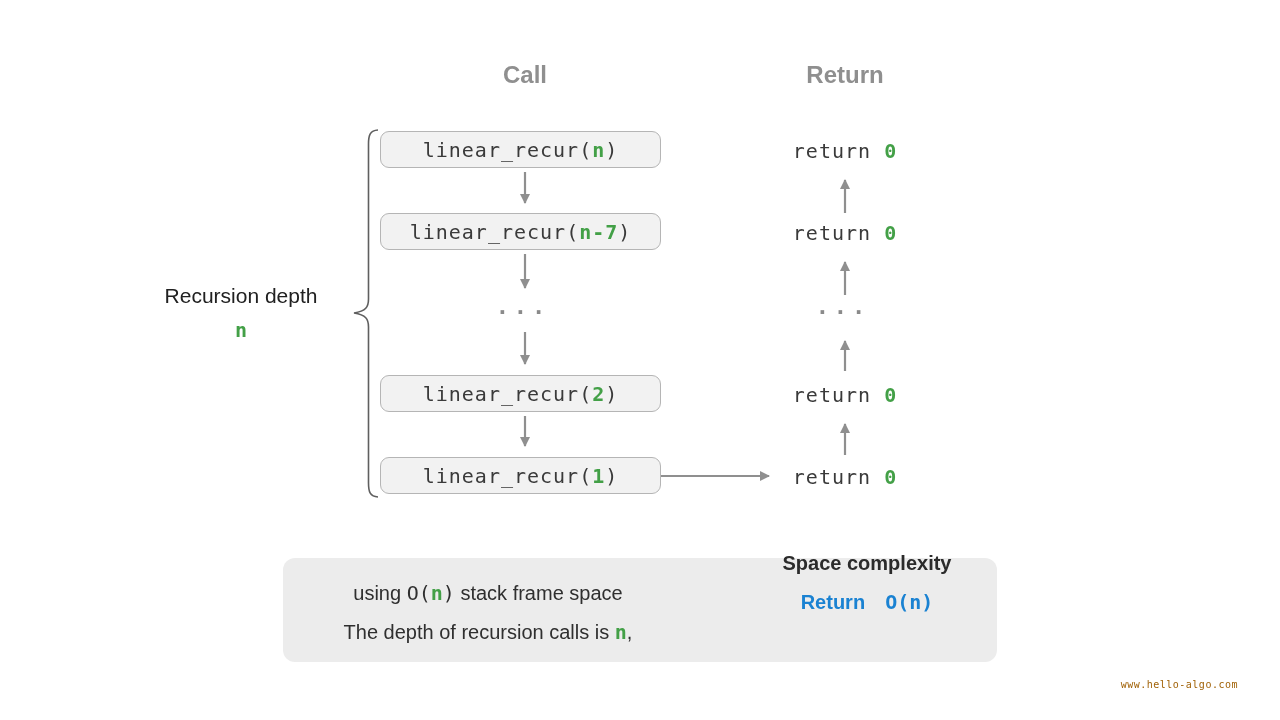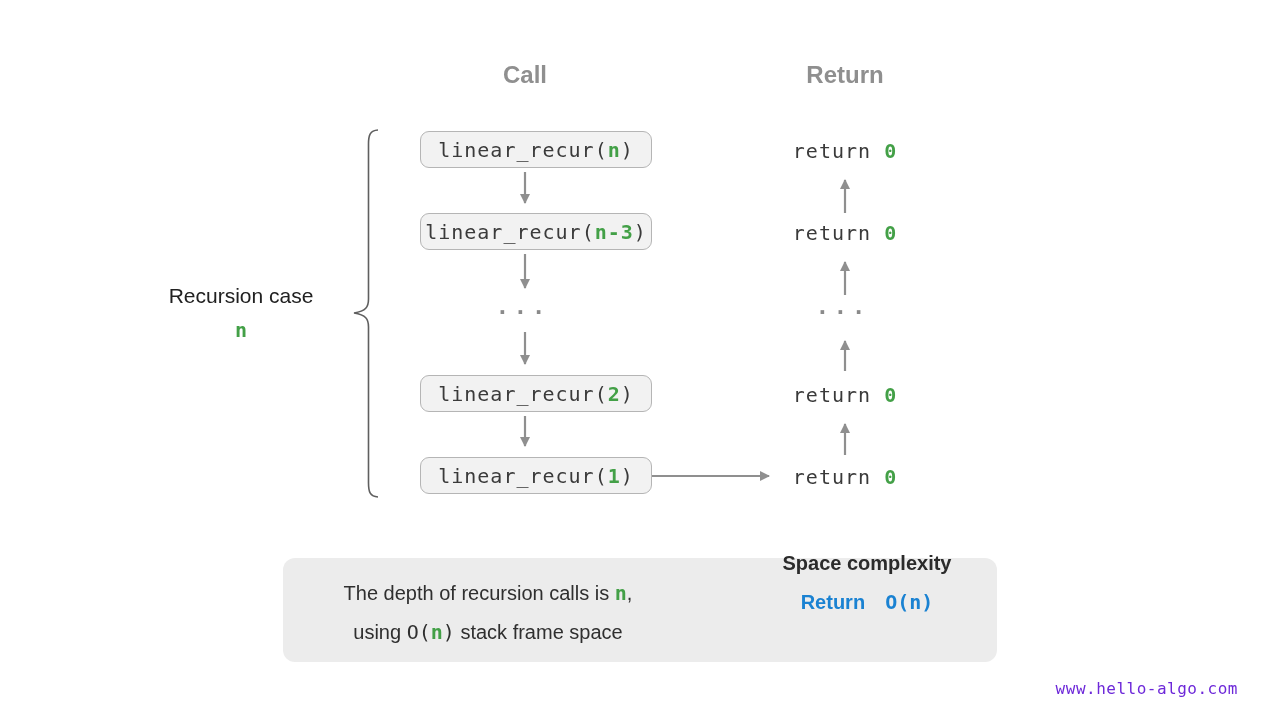--- a/index.html
+++ b/index.html
@@ -26,22 +26,22 @@
     position: absolute;
     width: 200px;
     top: 61px;
     text-align: center;
     font-size: 24px;
     font-weight: bold;
     color: #8f8f8f;
   }
   .code-box {
     position: absolute;
-    left: 420px;
-    width: 232px;
+    left: 380px;
+    width: 281px;
     height: 37px;
     box-sizing: border-box;
     background: #f2f2f2;
     border: 1.5px solid #b5b5b5;
     border-radius: 9px;
     display: flex;
     align-items: center;
     justify-content: center;
     font-family: "DejaVu Sans Mono", monospace;
     font-size: 20px;
@@ -148,23 +148,23 @@
     font-weight: bold;
     color: #1a82d2;
   }
   .watermark {
     position: absolute;
     left: 1018px;
     top: 679px;
     width: 220px;
     text-align: right;
     font-family: "DejaVu Sans Mono", monospace;
-    font-size: 16px;
+    font-size: 10px;
     letter-spacing: 0.5px;
-    color: #6d28d9;
+    color: #a16207;
   }
 </style>
 </head>
 <body>
 
 <div class="canvas">
 
   <svg class="layer-svg" width="1280" height="720" viewBox="0 0 1280 720">
     <defs>
       <marker id="ah" markerUnits="userSpaceOnUse" markerWidth="12" markerHeight="12" refX="9" refY="5" orient="auto">
@@ -193,21 +193,21 @@
   <div class="col-header" style="left:425px;" data-bind="headers.call">Call</div>
   <div class="col-header" style="left:745px;" data-bind="headers.return_col">Return</div>
 
   <div class="code-box" style="top:131px;">
     <span data-bind="call_stack.0.pre">linear_recur(</span>
       <span class="green" data-bind="call_stack.0.arg">n</span>
       <span data-bind="call_stack.0.post">)</span>
   </div>
   <div class="code-box" style="top:213px;">
     <span data-bind="call_stack.1.pre">linear_recur(</span>
-      <span class="green" data-bind="call_stack.1.arg">n-3</span>
+      <span class="green" data-bind="call_stack.1.arg">n-7</span>
       <span data-bind="call_stack.1.post">)</span>
   </div>
   <div class="code-box" style="top:375px;">
     <span data-bind="call_stack.2.pre">linear_recur(</span>
       <span class="green" data-bind="call_stack.2.arg">2</span>
       <span data-bind="call_stack.2.post">)</span>
   </div>
   <div class="code-box" style="top:457px;">
     <span data-bind="call_stack.3.pre">linear_recur(</span>
       <span class="green" data-bind="call_stack.3.arg">1</span>
@@ -229,28 +229,28 @@
     <span data-bind="returns.2.keyword">return </span>
       <span class="green" data-bind="returns.2.value">0</span>
   </div>
   <div class="return-row" style="top:463px;">
     <span data-bind="returns.3.keyword">return </span>
       <span class="green" data-bind="returns.3.value">0</span>
   </div>
 
 
   <div class="depth-label">
-    <div class="depth-text" data-bind="depth_label.text">Recursion case</div>
+    <div class="depth-text" data-bind="depth_label.text">Recursion depth</div>
     <div class="depth-n green" data-bind="depth_label.value">n</div>
   </div>
 
   <div class="summary-box"></div>
   <div class="summary-left">
+    <div><span data-bind="summary.line2_pre">using </span><span class="code"><span data-bind="summary.line2_code_open">O(</span><span class="green" data-bind="summary.line2_arg">n</span><span data-bind="summary.line2_code_close">)</span></span><span data-bind="summary.line2_post"> stack frame space</span></div>
     <div><span data-bind="summary.line1_pre">The depth of recursion calls is </span><span class="code green" data-bind="summary.line1_arg">n</span><span data-bind="summary.line1_post">,</span></div>
-    <div><span data-bind="summary.line2_pre">using </span><span class="code"><span data-bind="summary.line2_code_open">O(</span><span class="green" data-bind="summary.line2_arg">n</span><span data-bind="summary.line2_code_close">)</span></span><span data-bind="summary.line2_post"> stack frame space</span></div>
   </div>
   <div class="summary-right">
     <div class="result-title" data-bind="summary.result_title">Space complexity</div>
     <div class="result-value"><span data-bind="summary.result_label">Return</span><span class="code"><span data-bind="summary.result_code_open">O(</span><span data-bind="summary.result_arg">n</span><span data-bind="summary.result_code_close">)</span></span></div>
   </div>
 
   <div class="watermark" data-bind="watermark">www.hello-algo.com</div>
 
 </div>
 

